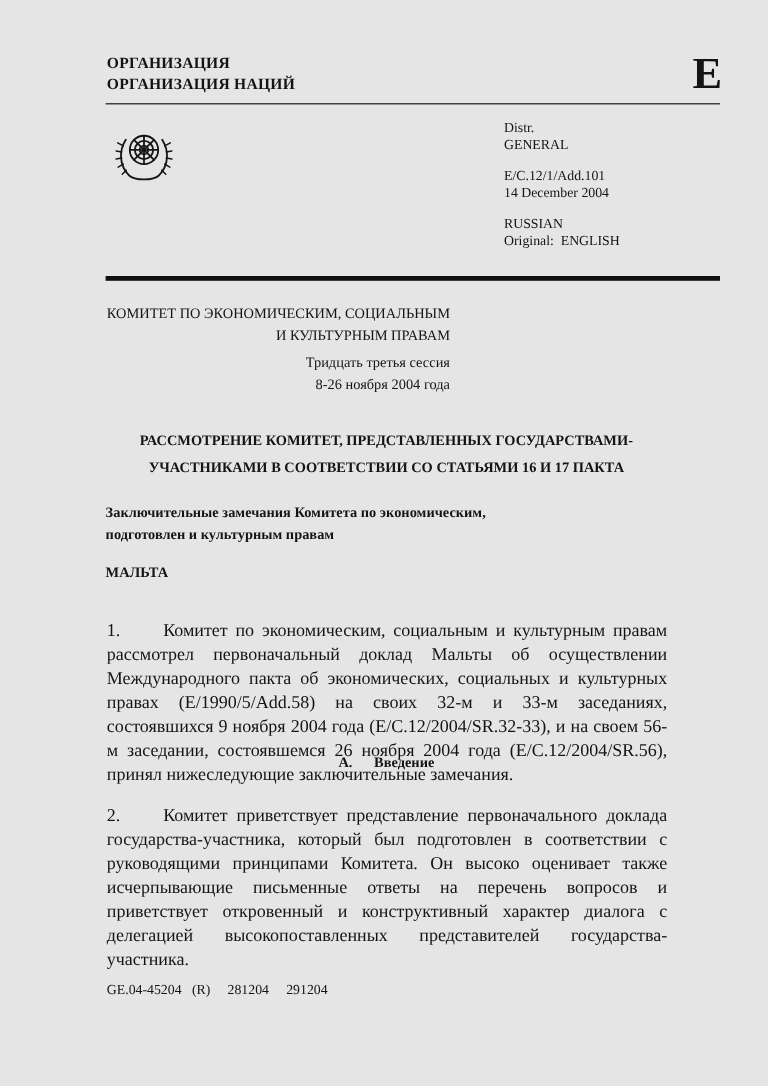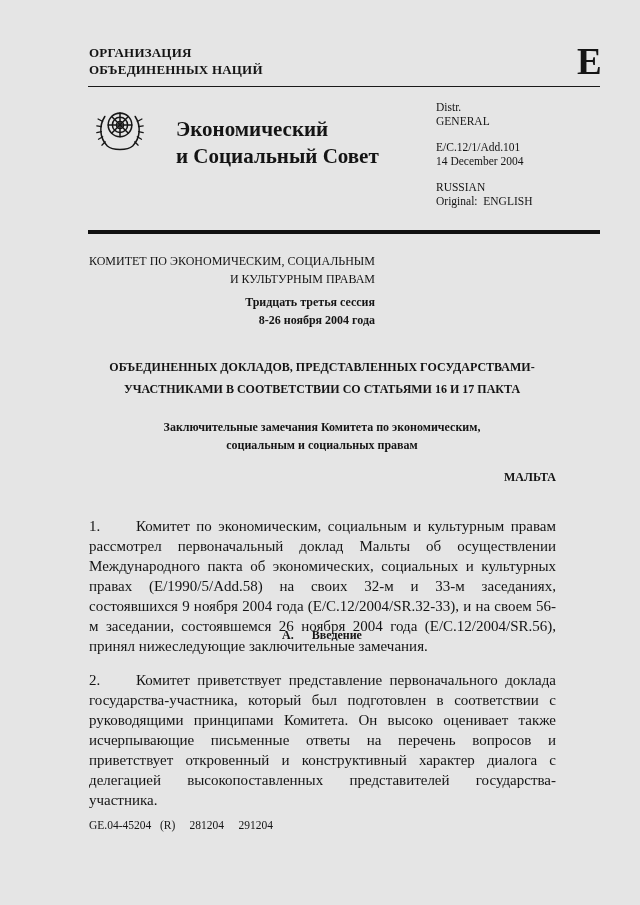--- a/index.html
+++ b/index.html
@@ -22,40 +22,40 @@
   }
   .rule-thin {
     position: absolute; left: 88px; top: 86px; width: 512px; height: 1px;
     background: #1a1a1a;
   }
   .emblem { position: absolute; left: 93px; top: 101px; width: 54px; height: 58px; }
   .council {
     position: absolute; left: 176px; top: 116px;
     font-weight: 700; font-size: 21px; line-height: 27px;
   }
-  .distr { position: absolute; left: 436px; top: 101px; font-size: 11.5px; line-height: 13.5px; }
+  .distr { position: absolute; left: 420px; top: 101px; font-size: 11.5px; line-height: 13.5px; }
   .distr .group-gap { height: 13px; }
   .pre { white-space: pre; text-align: right; }
   .rule-thick {
     position: absolute; left: 88px; top: 230px; width: 512px; height: 4px;
     background: #111111;
   }
   .committee { position: absolute; left: 89px; top: 252px; font-size: 12px; line-height: 18px; text-align: right; }
-  .committee .session-block { margin-top: 5px; font-weight: bold; }
+  .committee .session-block { margin-top: 5px; }
   .title {
     position: absolute; left: 88px; top: 356px; width: 468px;
     text-align: center; font-weight: 700; font-size: 12px; line-height: 22px;
   }
   .subtitle {
     position: absolute; left: 88px; top: 418px; width: 468px;
-    text-align: center; font-weight: 700; font-size: 12px; line-height: 18px;
+    text-align: left; font-weight: 700; font-size: 12px; line-height: 18px;
   }
   .country {
     position: absolute; left: 88px; top: 470px; width: 468px;
-    text-align: right; font-weight: 700; font-size: 12px;
+    text-align: left; font-weight: 700; font-size: 12px;
   }
   .para {
     position: absolute; left: 89px; width: 467px;
     font-size: 15px; line-height: 20px; text-align: justify;
   }
   .para-1 { top: 501px; }
   .para-2 { top: 655px; }
   .pnum { display: inline-block; width: 47px; }
   .section {
     position: absolute; left: 88px; top: 628px; width: 468px;
@@ -64,21 +64,21 @@
   .section .sec-title { margin-left: 18px; }
   .footer { position: absolute; left: 89px; top: 819px; font-size: 11.5px; }
 </style>
 </head>
 <body>
 
 <div class="page">
 
   <div class="org">
     <div>ОРГАНИЗАЦИЯ</div>
-    <div>ОБЪЕДИНЕННЫХ НАЦИЙ</div>
+    <div>ОРГАНИЗАЦИЯ НАЦИЙ</div>
   </div>
 
   <div class="e-letter">E</div>
 
   <div class="rule-thin"></div>
 
   <div class="emblem">
     <svg viewBox="0 0 64 64" width="54" height="58" aria-hidden="true">
       <g fill="none" stroke="#161616" stroke-width="1.8" stroke-linecap="round">
         <circle cx="32" cy="26" r="14"></circle>
@@ -98,24 +98,20 @@
         <line x1="14.5" y1="46" x2="10.5" y2="50"></line>
         <line x1="52.5" y1="22" x2="58" y2="19"></line>
         <line x1="54" y1="28" x2="59.5" y2="27"></line>
         <line x1="54" y1="34" x2="59.5" y2="35"></line>
         <line x1="52.5" y1="40" x2="57.5" y2="43"></line>
         <line x1="49.5" y1="46" x2="53.5" y2="50"></line>
       </g>
     </svg>
   </div>
 
-  <div class="council">
-    <div>Экономический</div>
-    <div>и Социальный Совет</div>
-  </div>
 
   <div class="distr">
     <div>Distr.</div>
     <div>GENERAL</div>
     <div class="group-gap"></div>
     <div>E/C.12/1/Add.101</div>
     <div>14 December 2004</div>
     <div class="group-gap"></div>
     <div>RUSSIAN</div>
     <div class="pre">Original:  ENGLISH</div>
@@ -126,27 +122,27 @@
   <div class="committee">
     <div>КОМИТЕТ ПО ЭКОНОМИЧЕСКИМ, СОЦИАЛЬНЫМ</div>
     <div>И КУЛЬТУРНЫМ ПРАВАМ</div>
     <div class="session-block">
       <div>Тридцать третья сессия</div>
       <div>8-26 ноября 2004 года</div>
     </div>
   </div>
 
   <div class="title">
-    <div>ОБЪЕДИНЕННЫХ ДОКЛАДОВ, ПРЕДСТАВЛЕННЫХ ГОСУДАРСТВАМИ-</div>
+    <div>РАССМОТРЕНИЕ КОМИТЕТ, ПРЕДСТАВЛЕННЫХ ГОСУДАРСТВАМИ-</div>
     <div>УЧАСТНИКАМИ В СООТВЕТСТВИИ СО СТАТЬЯМИ 16 И 17 ПАКТА</div>
   </div>
 
   <div class="subtitle">
     <div>Заключительные замечания Комитета по экономическим,</div>
-    <div>социальным и социальных правам</div>
+    <div>подготовлен и культурным правам</div>
   </div>
 
   <div class="country">МАЛЬТА</div>
 
   <p class="para para-1"><span class="pnum">1.</span><span>Комитет по экономическим, социальным и культурным правам рассмотрел первоначальный доклад Мальты об осуществлении Международного пакта об экономических, социальных и культурных правах (E/1990/5/Add.58) на своих 32-м и 33-м заседаниях, состоявшихся 9 ноября 2004 года (E/C.12/2004/SR.32-33), и на своем 56-м заседании, состоявшемся 26 ноября 2004 года (E/C.12/2004/SR.56), принял нижеследующие заключительные замечания.</span></p>
 
   <div class="section">
     <span>A.</span><span class="sec-title">Введение</span>
   </div>
 

